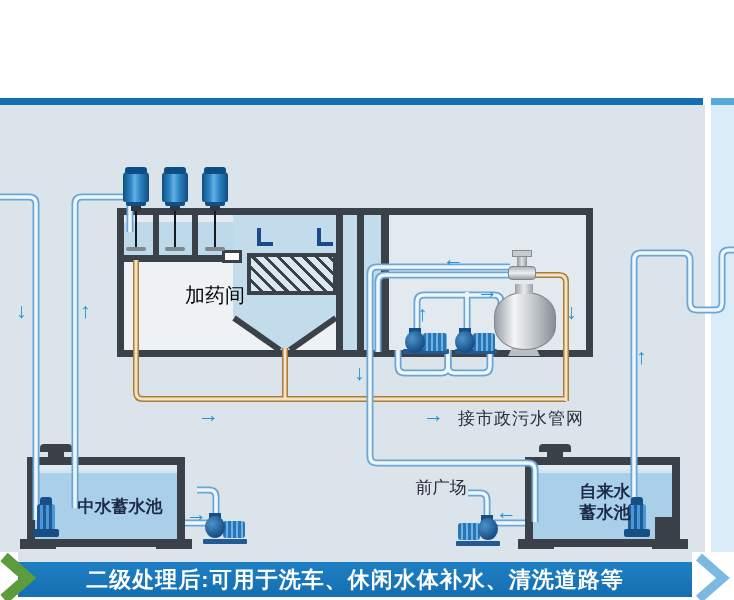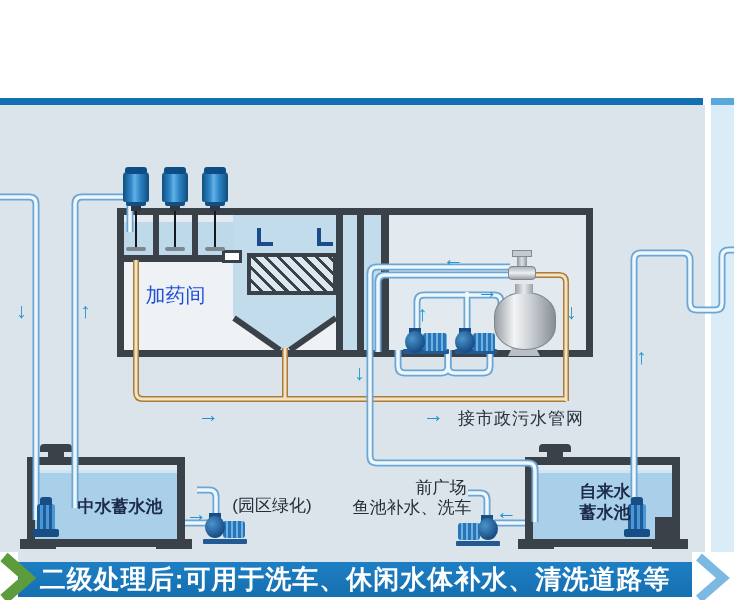--- a/index.html
+++ b/index.html
@@ -228,35 +228,33 @@
   <div class="arrow" style="left:423px;top:404px;">→</div>
   <div class="arrow" style="left:354px;top:362px;">↓</div>
   <div class="arrow" style="left:636px;top:346px;">↑</div>
   <div class="arrow" style="left:443px;top:248px;">←</div>
   <div class="arrow" style="left:417px;top:303px;">↑</div>
   <div class="arrow" style="left:477px;top:280px;">→</div>
   <div class="arrow" style="left:566px;top:301px;">↓</div>
   <div class="arrow" style="left:186px;top:503px;">→</div>
   <div class="arrow" style="left:496px;top:501px;">←</div>
 
-  <div class="lbl" style="left:121px;top:284px;width:109px;font-size:20px;color:#1d4ed8;">加药间</div>
+  <div class="lbl" style="left:136px;top:284px;width:109px;font-size:20px;color:#000000;text-align:right;">加药间</div>
   <div class="lbl tanklbl" style="left:60px;top:498px;width:120px;font-size:17px;">中水蓄水池</div>
   <div class="lbl" style="left:458px;top:410px;width:160px;font-size:17px;letter-spacing:1px;color:#283040;text-align:left;">接市政污水管网</div>
-  <div class="lbl" style="left:215px;top:497px;width:114px;font-size:17px;">(园区绿化)</div>
   <div class="lbl" style="left:396px;top:479px;width:90px;font-size:17px;">前广场</div>
-  <div class="lbl" style="left:352px;top:499px;width:120px;font-size:17px;">鱼池补水、洗车</div>
   <div class="lbl tanklbl" style="left:560px;top:483px;width:90px;font-size:17px;">自来水</div>
   <div class="lbl tanklbl" style="left:560px;top:504px;width:90px;font-size:17px;">蓄水池</div>
 
   <div class="abs" style="left:0;top:552px;width:18px;height:48px;background:#fff;"></div>
   <div class="abs" style="left:692px;top:552px;width:42px;height:48px;background:#fff;"></div>
   <div class="abs" style="left:0;top:597px;width:734px;height:3px;background:#fff;"></div>
   <div class="abs" style="left:18px;top:562px;width:674px;height:35px;background:linear-gradient(180deg,#1e7fc4,#156fb0);
               display:flex;align-items:center;justify-content:center;">
-    <span style="color:#fff;font-weight:bold;font-size:26px;letter-spacing:1px;white-space:nowrap;">二级处理后:可用于洗车、休闲水体补水、清洗道路等</span>
+    <span style="color:#fff;font-weight:bold;font-size:22px;letter-spacing:1px;white-space:nowrap;">二级处理后:可用于洗车、休闲水体补水、清洗道路等</span>
   </div>
   <svg class="abs" style="left:0;top:552px;" width="40" height="48" viewBox="0 0 40 48">
     <polyline points="4,5 28,26 4,47" fill="none" stroke="#5d9c3c" stroke-width="11"></polyline>
   </svg>
   <svg class="abs" style="left:694px;top:552px;" width="40" height="48" viewBox="0 0 40 48">
     <polyline points="5,5 29,26 5,47" fill="none" stroke="#7cb9e2" stroke-width="9"></polyline>
   </svg>
 
 </div>
 

